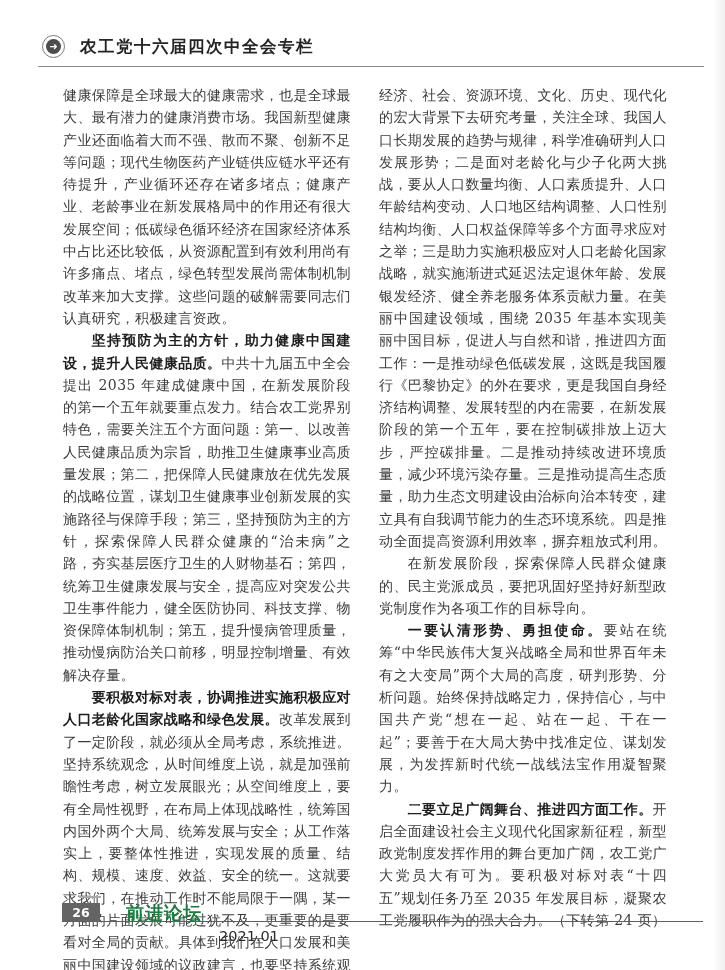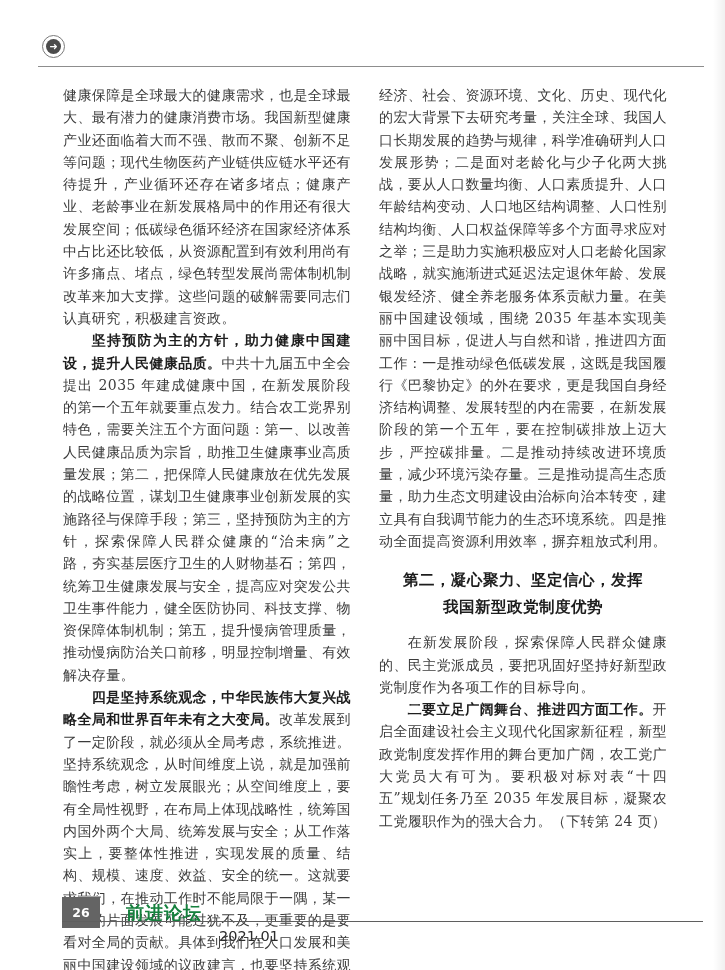--- a/index.html
+++ b/index.html
@@ -63,21 +63,21 @@
   .footer-tick {
     position: absolute; left: 79px; top: 896px; width: 22px;
     border-top: 2px solid #a9a9a9;
   }
   .page-footer {
     position: absolute; left: 62px; top: 903px; height: 19px;
     display: flex; align-items: center;
   }
   .page-num {
     background: #646464; color: #ffffff;
-    width: 38px; height: 31px; flex: none;
+    width: 38px; height: 19px; flex: none;
     display: flex; align-items: center; justify-content: center;
     font-size: 12.5px; font-weight: bold;
     font-family: "DejaVu Sans", "Liberation Sans", sans-serif;
   }
   .journal { margin-left: 26px; font-weight: bold; font-size: 18px; color: #15803d; letter-spacing: 1px; }
   .issue {
     margin-left: 17px; font-size: 14.5px; color: #2c2c2c;
     font-family: "DejaVu Sans", "Liberation Sans", sans-serif;
     margin-top: 47px;
   }
@@ -90,33 +90,34 @@
 <body>
 
 <div class="page">
 
   <header class="page-header">
     <span class="hdr-icon">
       <span class="hdr-icon-inner">
         <span>➜</span>
       </span>
     </span>
+    <h1 class="hdr-title">农工党十六届四次中全会专栏</h1>
   </header>
   <div class="hdr-rule"></div>
 
   <main class="columns">
     <section class="col">
         <p class="para">健康保障是全球最大的健康需求，也是全球最大、最有潜力的健康消费市场。我国新型健康产业还面临着大而不强、散而不聚、创新不足等问题；现代生物医药产业链供应链水平还有待提升，产业循环还存在诸多堵点；健康产业、老龄事业在新发展格局中的作用还有很大发展空间；低碳绿色循环经济在国家经济体系中占比还比较低，从资源配置到有效利用尚有许多痛点、堵点，绿色转型发展尚需体制机制改革来加大支撑。这些问题的破解需要同志们认真研究，积极建言资政。</p>
         <p class="para indent"><b class="lead">坚持预防为主的方针，助力健康中国建设，提升人民健康品质。</b>中共十九届五中全会提出 2035 年建成健康中国，在新发展阶段的第一个五年就要重点发力。结合农工党界别特色，需要关注五个方面问题：第一、以改善人民健康品质为宗旨，助推卫生健康事业高质量发展；第二，把保障人民健康放在优先发展的战略位置，谋划卫生健康事业创新发展的实施路径与保障手段；第三，坚持预防为主的方针，探索保障人民群众健康的“治未病”之路，夯实基层医疗卫生的人财物基石；第四，统筹卫生健康发展与安全，提高应对突发公共卫生事件能力，健全医防协同、科技支撑、物资保障体制机制；第五，提升慢病管理质量，推动慢病防治关口前移，明显控制增量、有效解决存量。</p>
-        <p class="para indent"><b class="lead">四是坚持系统观念，中华民族伟大复兴战略全局和世界百年未有之大变局。</b>改革发展到了一定阶段，就必须从全局考虑，系统推进。坚持系统观念，从时间维度上说，就是加强前瞻性考虑，树立发展眼光；从空间维度上，要有全局性视野，在布局上体现战略性，统筹国内国外两个大局、统筹发展与安全；从工作落实上，要整体性推进，实现发展的质量、结构、规模、速度、效益、安全的统一。这就要求我们，在推动工作时不能局限于一隅，某一方面的片面发展可能过犹不及，更重要的是要看对全局的贡献。具体到我们在人口发展和美丽中国建设领域的议政建言，也要坚持系统观念。在促进人口长期均衡发展领域，一是强调人的全面发展，要把人口问题置于</p>
+        <p class="para indent"><b class="lead">要积极对标对表，协调推进实施积极应对人口老龄化国家战略和绿色发展。</b>改革发展到了一定阶段，就必须从全局考虑，系统推进。坚持系统观念，从时间维度上说，就是加强前瞻性考虑，树立发展眼光；从空间维度上，要有全局性视野，在布局上体现战略性，统筹国内国外两个大局、统筹发展与安全；从工作落实上，要整体性推进，实现发展的质量、结构、规模、速度、效益、安全的统一。这就要求我们，在推动工作时不能局限于一隅，某一方面的片面发展可能过犹不及，更重要的是要看对全局的贡献。具体到我们在人口发展和美丽中国建设领域的议政建言，也要坚持系统观念。在促进人口长期均衡发展领域，一是强调人的全面发展，要把人口问题置于</p>
       </section>
     <section class="col">
         <p class="para">经济、社会、资源环境、文化、历史、现代化的宏大背景下去研究考量，关注全球、我国人口长期发展的趋势与规律，科学准确研判人口发展形势；二是面对老龄化与少子化两大挑战，要从人口数量均衡、人口素质提升、人口年龄结构变动、人口地区结构调整、人口性别结构均衡、人口权益保障等多个方面寻求应对之举；三是助力实施积极应对人口老龄化国家战略，就实施渐进式延迟法定退休年龄、发展银发经济、健全养老服务体系贡献力量。在美丽中国建设领域，围绕 2035 年基本实现美丽中国目标，促进人与自然和谐，推进四方面工作：一是推动绿色低碳发展，这既是我国履行《巴黎协定》的外在要求，更是我国自身经济结构调整、发展转型的内在需要，在新发展阶段的第一个五年，要在控制碳排放上迈大步，严控碳排量。二是推动持续改进环境质量，减少环境污染存量。三是推动提高生态质量，助力生态文明建设由治标向治本转变，建立具有自我调节能力的生态环境系统。四是推动全面提高资源利用效率，摒弃粗放式利用。</p>
-        <h2 class="sec-heading">第二，凝心聚力、坚定信心，发挥<br>我国新型政党制度优势</h2>
         <p class="para indent">在新发展阶段，探索保障人民群众健康的、民主党派成员，要把巩固好坚持好新型政党制度作为各项工作的目标导向。</p>
+        <p class="para indent"><b class="lead">一要认清形势、勇担使命。</b>要站在统筹“中华民族伟大复兴战略全局和世界百年未有之大变局”两个大局的高度，研判形势、分析问题。始终保持战略定力，保持信心，与中国共产党“想在一起、站在一起、干在一起”；要善于在大局大势中找准定位、谋划发展，为发挥新时代统一战线法宝作用凝智聚力。</p>
         <p class="para indent"><b class="lead">二要立足广阔舞台、推进四方面工作。</b>开启全面建设社会主义现代化国家新征程，新型政党制度发挥作用的舞台更加广阔，农工党广大党员大有可为。要积极对标对表“十四五”规划任务乃至 2035 年发展目标，凝聚农工党履职作为的强大合力。（下转第 24 页）</p>
       </section>
   </main>
 
   <div class="footer-tick"></div>
   <footer class="page-footer">
     <span class="page-num">26</span>
     <span class="journal">前进论坛</span>
     <span class="issue">2021.01</span>
   </footer>

